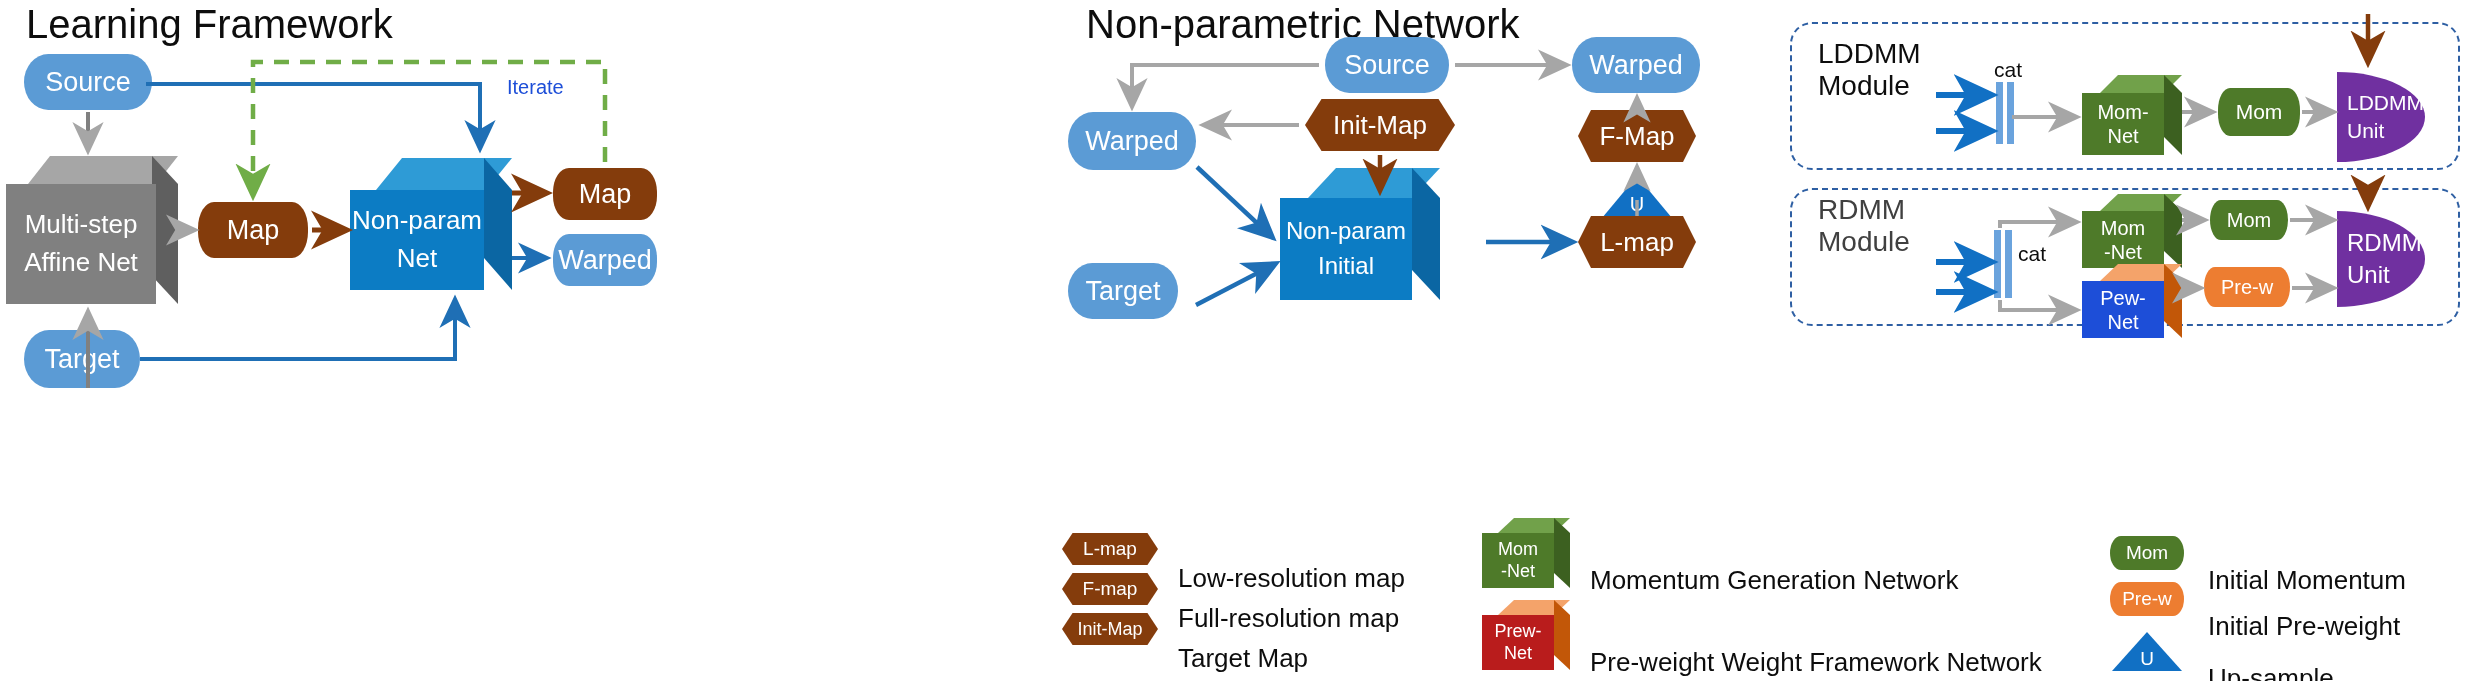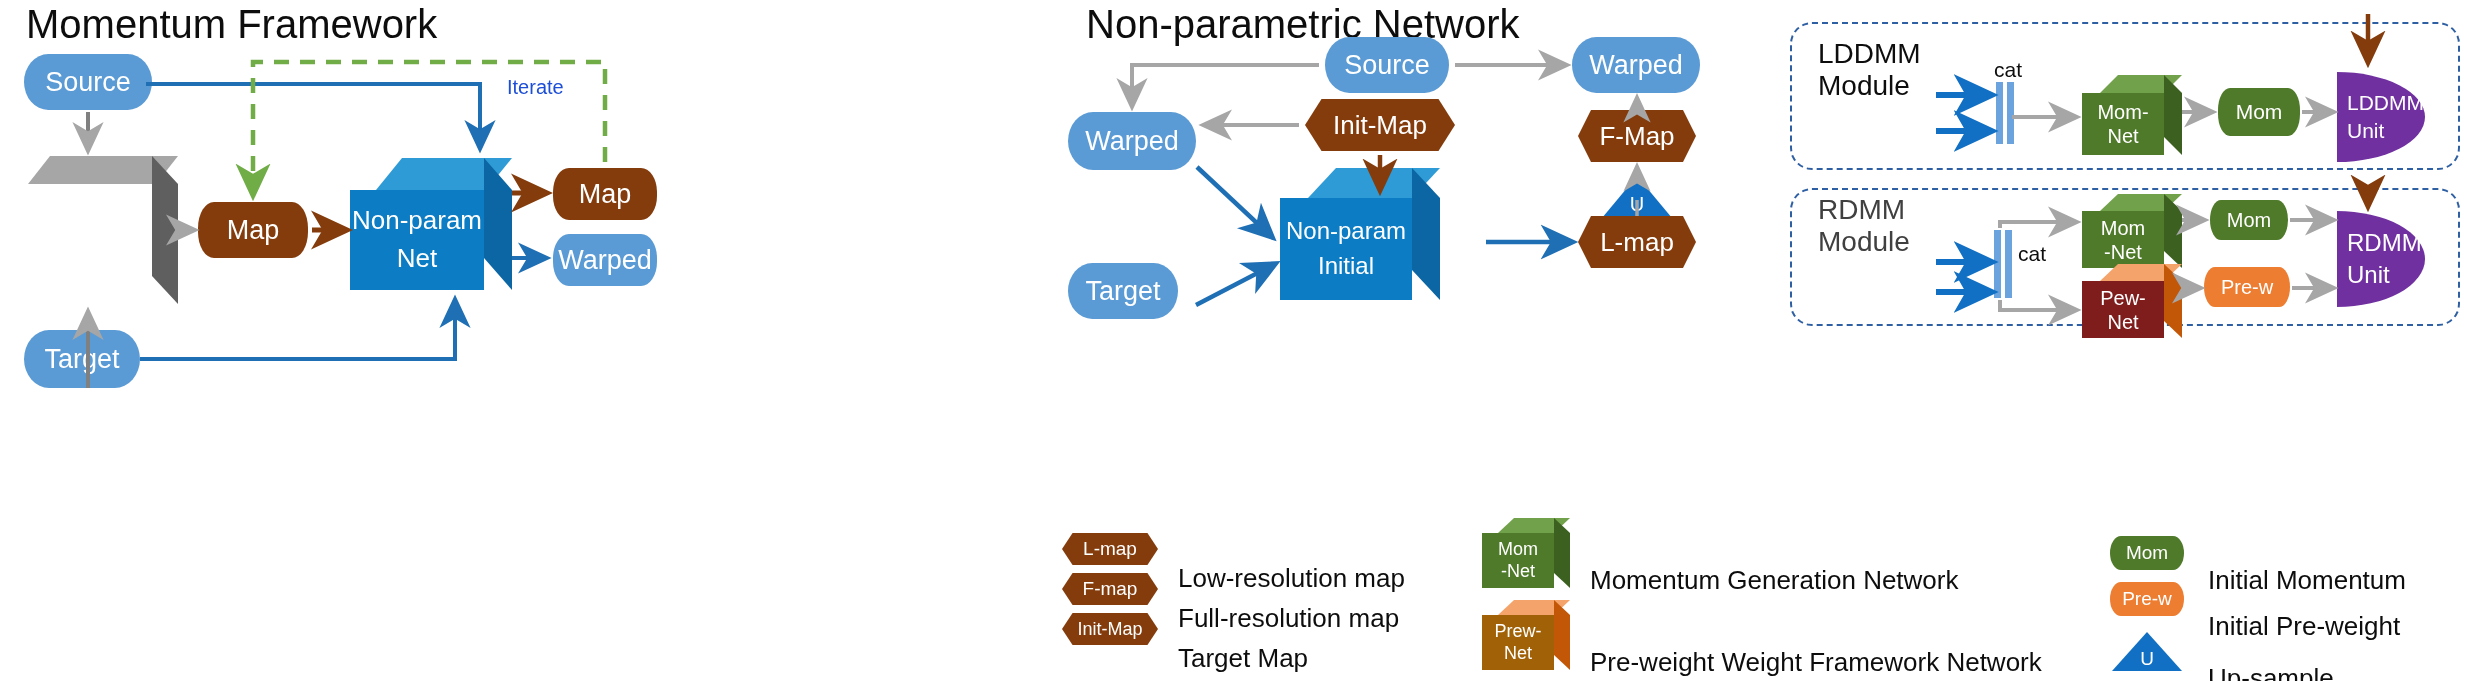--- a/index.html
+++ b/index.html
@@ -47,29 +47,33 @@
   svg.ov{position:absolute;left:0;top:0;width:2474px;height:681px;overflow:visible;pointer-events:none;}
 
   .lg{position:absolute;font-size:26px;color:#0d0d0d;white-space:nowrap;margin-top:31px;}
   .mini{position:absolute;display:flex;align-items:center;justify-content:center;color:#fff;text-align:center;line-height:1.1;}
 </style>
 </head>
 <body>
 
 <div class="panel">
 
-  <div class="ttl" style="left:26px;top:2px;">Momentum Framework</div>
+  <div class="ttl" style="left:26px;top:2px;">Learning Framework</div>
 
   <div class="node tab blue" style="left:24px;top:54px;width:128px;height:56px;font-size:27px;">Source</div>
 
   <div class="cube" style="left:6px;top:156px;width:172px;height:148px;">
     <div class="face top" style="left:22px;top:0;width:150px;height:28px;background:#a6a6a6;
          clip-path:polygon(22px 0,150px 0,128px 28px,0 28px);"></div>
     <div class="face side" style="right:0;top:0;width:26px;height:148px;background:#5f5f5f;
          clip-path:polygon(0 0,26px 28px,26px 148px,0 120px);"></div>
+    <div class="face front" style="left:0;top:28px;width:150px;height:120px;background:#808080;font-size:26px;">
+      <span>Multi-step</span>
+      <span>Affine Net</span>
+    </div>
   </div>
 
   <div class="node tab brown" style="left:198px;top:202px;width:110px;height:56px;font-size:27px;border-radius:16px/26px;">Map</div>
 
   <div class="cube" style="left:350px;top:158px;width:162px;height:132px;">
     <div class="face top" style="left:26px;top:0;width:136px;height:32px;background:#2e9bd6;
          clip-path:polygon(26px 0,136px 0,110px 32px,0 32px);"></div>
     <div class="face side" style="right:0;top:0;width:28px;height:132px;background:#0b66a3;
          clip-path:polygon(0 0,28px 32px,28px 132px,0 100px);"></div>
     <div class="face front" style="left:0;top:32px;width:134px;height:100px;background:#0c7cc4;font-size:26px;">
@@ -172,21 +176,21 @@
     </div>
   </div>
 
   <div class="node tab" style="left:2210px;top:200px;width:78px;height:40px;font-size:20px;background:#4e7a29;border-radius:11px/20px;">Mom</div>
 
   <div class="cube" style="left:2082px;top:264px;width:100px;height:74px;">
     <div class="face top" style="left:18px;top:0;width:82px;height:17px;background:#f4a36a;
          clip-path:polygon(18px 0,82px 0,64px 17px,0 17px);"></div>
     <div class="face side" style="right:0;top:0;width:18px;height:74px;background:#c25708;
          clip-path:polygon(0 0,18px 17px,18px 74px,0 57px);"></div>
-    <div class="face front" style="left:0;top:17px;width:82px;height:57px;background:#7f1d1d;font-size:20px;line-height:1.2;">
+    <div class="face front" style="left:0;top:17px;width:82px;height:57px;background:#1d4ed8;font-size:20px;line-height:1.2;">
       <span>Pew-</span>
       <span>Net</span>
     </div>
   </div>
 
   <div class="node tab" style="left:2204px;top:267px;width:86px;height:40px;font-size:20px;background:#ed7d31;border-radius:11px/20px;">Pre-w</div>
 
   <div class="unit" style="left:2337px;top:211px;width:88px;height:96px;font-size:24px;text-align:center;">
     <span>RDMM</span>
     <span>Unit</span>
@@ -214,21 +218,21 @@
       <span>-Net</span>
     </div>
   </div>
   <div class="lg" style="left:1590px;top:534px;">Momentum Generation Network</div>
 
   <div class="cube" style="left:1482px;top:600px;width:88px;height:70px;">
     <div class="face top" style="left:16px;top:0;width:72px;height:15px;background:#f4a36a;
          clip-path:polygon(16px 0,72px 0,56px 15px,0 15px);"></div>
     <div class="face side" style="right:0;top:0;width:16px;height:70px;background:#c25708;
          clip-path:polygon(0 0,16px 15px,16px 70px,0 55px);"></div>
-    <div class="face front" style="left:0;top:15px;width:72px;height:55px;background:#a16207;font-size:18px;line-height:1.2;">
+    <div class="face front" style="left:0;top:15px;width:72px;height:55px;background:#b91c1c;font-size:18px;line-height:1.2;">
       <span>Prew-</span>
       <span>Net</span>
     </div>
   </div>
   <div class="lg" style="left:1590px;top:616px;">Pre-weight Weight Framework Network</div>
 
   <div class="mini" style="left:2110px;top:536px;width:74px;height:34px;background:#4e7a29;border-radius:11px/17px;font-size:19px;">Mom</div>
   <div class="lg" style="left:2208px;top:534px;">Initial Momentum</div>
 
   <div class="mini" style="left:2110px;top:582px;width:74px;height:34px;background:#ed7d31;border-radius:11px/17px;font-size:19px;">Pre-w</div>

